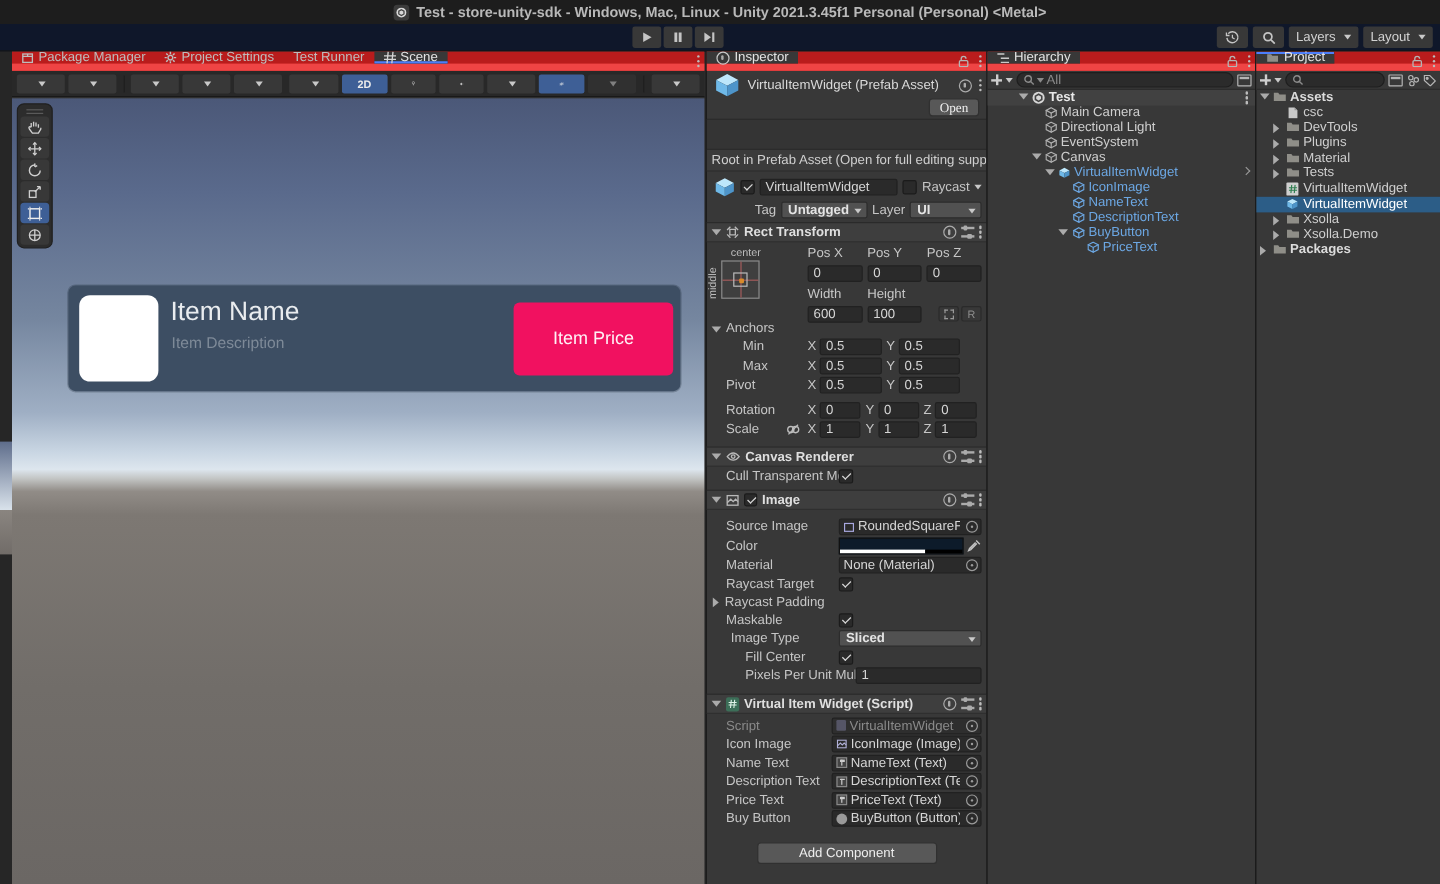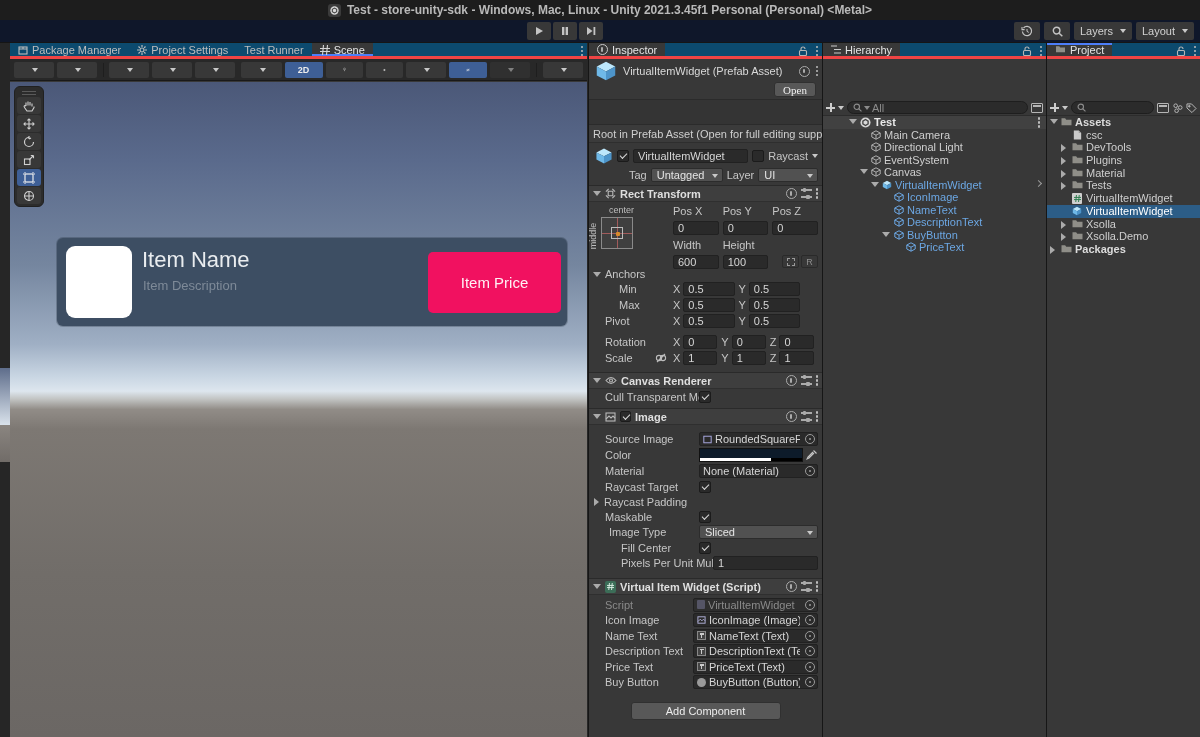--- a/index.html
+++ b/index.html
@@ -26,21 +26,21 @@
   .winicon{width:13px;height:13px;background:#3B3B3B;border-radius:3px;display:flex;align-items:center;justify-content:center;}
   
   #toolbar{left:0;top:20px;width:1200px;height:23px;background:#0f172a;border-bottom:1px solid #151515;}
   .playgrp{position:absolute;left:527px;top:2px;display:flex;gap:2px;}
   .tbtn{width:24px;height:18px;background:#383838;border-radius:2px;display:flex;align-items:center;justify-content:center;}
   .tright{position:absolute;right:6px;top:2px;display:flex;gap:4px;align-items:center;}
   .ddbtn{min-width:58px;height:18px;background:#383838;border-radius:2px;display:flex;align-items:center;justify-content:space-between;padding:0 6px;color:#D2D2D2;}
   .icobtn{width:26px;height:18px;background:#383838;border-radius:2px;display:flex;align-items:center;justify-content:center;}
   
   .pane{position:absolute;top:43px;bottom:0;background:#383838;border-left:1px solid #161616;}
-  .tabbar{height:16px;background:#0c4a6e;display:flex;align-items:stretch;position:relative;border-bottom:3px solid #ef4444;}
+  .tabbar{height:16px;background:#b91c1c;display:flex;align-items:stretch;position:relative;border-bottom:6px solid #ef4444;}
   .tab{display:flex;align-items:center;gap:4px;padding:0 8px;color:#BDBDBD;}
   .tab.active{background:#383838;color:#E4E4E4;}
   .tab.underline{box-shadow:inset 0 -2px 0 0 var(--focus-blue);}
   .tab.topline{box-shadow:inset 0 2px 0 0 var(--focus-blue);}
   .tabctl{position:absolute;right:4px;top:0;height:16px;display:flex;align-items:center;gap:8px;}
   
   #scenepane{left:10px;width:577px;border-left:none;}
   .stoolbar{height:22px;background:#282828;border-bottom:1px solid #191919;display:flex;align-items:center;gap:3px;padding:0 4px;}
   .sbtn{height:16px;min-width:20px;background:#383838;border-radius:2px;display:flex;align-items:center;justify-content:center;gap:2px;padding:0 17px;color:#C8C8C8;font-size:9px;font-weight:bold;}
   .sbtn.blue{background:var(--toggle-blue);color:#ECECEC;}
@@ -58,21 +58,21 @@
   .wname{position:absolute;left:85px;top:9px;font-size:22px;color:#E9ECEF;}
   .wdesc{position:absolute;left:86px;top:40px;font-size:13px;color:#7E8A98;}
   .wbtn{position:absolute;left:371px;top:14px;width:133px;height:61px;background:var(--pink);border-radius:5px;display:flex;align-items:center;justify-content:center;color:#FFF1F5;font-size:15px;}
   
   #strip{position:absolute;left:0;top:43px;width:10px;bottom:0;background:#262626;}
   
   #inspector{left:588px;width:234px;}
   .irow{display:flex;align-items:center;height:16px;padding-right:4px;}
   .ilbl{color:#C6C6C6;padding-left:16px;width:110px;flex-shrink:0;white-space:nowrap;overflow:hidden;}
   .fld{flex:1;height:14px;background:#2A2A2A;border:1px solid #212121;border-radius:2px;color:#D6D6D6;display:flex;align-items:center;padding:0 4px;min-width:0;white-space:nowrap;overflow:hidden;}
-  .ddf{background:#515151;border:1px solid #2C2C2C;border-radius:2px;height:14px;display:flex;align-items:center;padding:0 16px 0 5px;color:#E4E4E4;position:relative;min-width:0;white-space:nowrap;overflow:hidden;}
+  .ddf{background:#515151;border:1px solid #2C2C2C;border-radius:2px;height:14px;display:flex;align-items:center;padding:0 16px 0 5px;color:#E4E4E4;position:relative;min-width:0;white-space:nowrap;overflow:hidden;font-weight:bold;}
   .ddf .car{position:absolute;right:4px;top:5px;}
   .chead{height:17px;background:#3E3E3E;border-top:1px solid #2A2A2A;border-bottom:1px solid #2F2F2F;display:flex;align-items:center;gap:4px;padding:0 4px;font-weight:bold;color:#DFDFDF;}
   .chead .sp{flex:1;}
   .helpi{width:11px;height:11px;border:1.3px solid #ABABAB;border-radius:50%;position:relative;flex-shrink:0;}
   .helpi::after{content:"";position:absolute;left:3.2px;top:2px;width:2px;height:4.5px;border-radius:1px;background:#ABABAB;}
   .preseti{width:11px;height:9px;display:flex;flex-direction:column;justify-content:space-between;flex-shrink:0;}
   .preseti i{height:1.6px;background:#ABABAB;display:block;position:relative;}
   .preseti i::after{content:"";position:absolute;top:-1.4px;width:3.6px;height:4.4px;background:#ABABAB;border-radius:1px;}
   .preseti i:first-child::after{left:2px;} .preseti i:last-child::after{right:2px;}
   .g3{display:grid;grid-template-columns:1fr 1fr 1fr;gap:4px;margin-left:84px;margin-right:4px;}
@@ -90,21 +90,21 @@
   .objfld .txt{flex:1;white-space:nowrap;overflow:hidden;min-width:0;}
   .addcomp{width:150px;height:18px;margin:12px auto 0;background:#585858;border:1px solid #303030;border-radius:3px;display:flex;align-items:center;justify-content:center;color:#EDEDED;}
   .colorfld{flex:1;height:14px;border:1px solid #111;position:relative;background:#0D1B2A;}
   .colorfld .alpha{position:absolute;left:0;bottom:0;height:3px;width:70%;background:#FFFFFF;}
   .colorfld .alpharest{position:absolute;right:0;bottom:0;height:3px;width:30%;background:#000;}
   .eyedrop{width:12px;height:12px;margin-left:3px;flex-shrink:0;}
   .muted{color:#8A8A8A;}
   
   #hierarchy{left:822px;width:224px;}
   #project{left:1046px;width:154px;}
-  .ptoolbar{height:16px;background:#383838;border-bottom:1px solid #2C2C2C;display:flex;align-items:center;gap:3px;padding:0 3px;margin-top:41px;}
+  .ptoolbar{height:16px;background:#383838;border-bottom:1px solid #2C2C2C;display:flex;align-items:center;gap:3px;padding:0 3px;}
   .plus{width:9px;height:9px;position:relative;flex-shrink:0;}
   .plus::before{content:"";position:absolute;left:0;top:4px;width:9px;height:1.6px;background:#CDCDCD;}
   .plus::after{content:"";position:absolute;left:4px;top:0;width:1.6px;height:9px;background:#CDCDCD;}
   .search{flex:1;height:13px;background:#2B2B2B;border:1px solid #1E1E1E;border-radius:7px;display:flex;align-items:center;gap:2px;padding:0 5px;color:#8B8B8B;min-width:0;overflow:hidden;}
   .hrow{height:12.5px;position:relative;font-size:11px;line-height:12px;color:#CFCFCF;}
   .prow{height:12.7px;position:relative;font-size:11px;line-height:12px;color:#CFCFCF;}
   .hrow .lab,.prow .lab{position:absolute;top:0;white-space:nowrap;}
   .hrow .ic,.prow .ic{position:absolute;top:1px;}
   .hrow .fo,.prow .fo{position:absolute;top:3px;}
   .rowsel{background:var(--selection-blue);color:#FFFFFF;}

